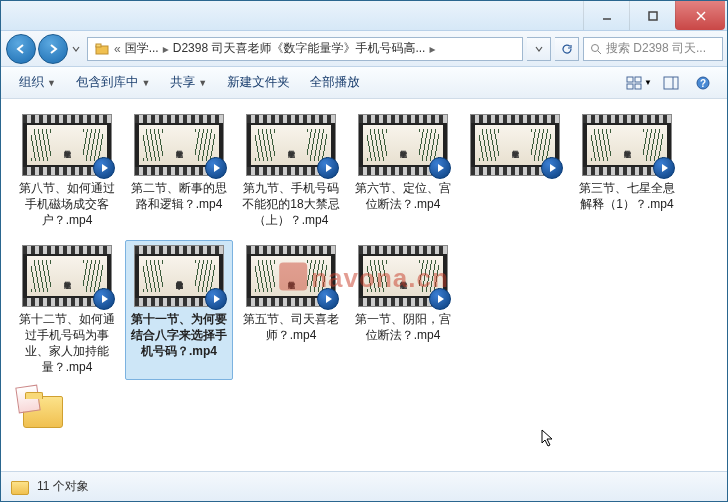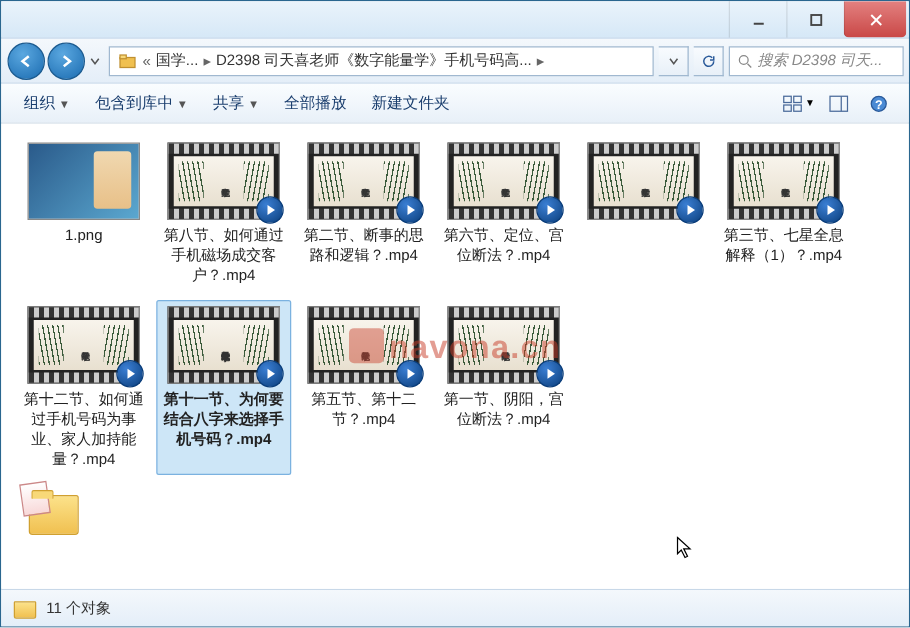--- a/index.html
+++ b/index.html
@@ -12,21 +12,21 @@
 .winbtn svg { stroke: #444; stroke-width: 1.5; fill: none; }
 
 .navbar { height: 36px; background: linear-gradient(#f4f8fc, #e4eef8); display: flex; align-items: center; padding: 0 4px; border-bottom: 1px solid #c0d4e8; gap: 4px; }
 .navbtns { display: flex; align-items: center; }
 .navcircle { width: 30px; height: 30px; border-radius: 50%; background: radial-gradient(circle at 40% 30%, #5ba8e0, #1a6bb0); border: 1px solid #1a5a8f; display: flex; align-items: center; justify-content: center; margin: 0 1px; }
 .navcircle svg { stroke: #fff; stroke-width: 2; fill: none; }
 .navdrop { width: 14px; display: flex; align-items: center; justify-content: center; }
 .breadcrumb { flex: 1; height: 24px; background: #fff; border: 1px solid #a0b8d0; display: flex; align-items: center; padding: 0 6px; font-size: 12px; color: #333; overflow: hidden; white-space: nowrap; }
 .breadcrumb .sep { margin: 0 4px; color: #666; }
 .bc-refresh { width: 24px; height: 24px; border: 1px solid #a0b8d0; border-left: none; background: linear-gradient(#f8fbfe,#e8f0f8); display: flex; align-items: center; justify-content: center; }
-.searchbox { width: 140px; height: 24px; border: 1px solid #a0b8d0; background: #fff; display: flex; align-items: center; padding: 0 6px; font-size: 12px; color: #888; font-style: italic; }
+.searchbox { width: 140px; height: 24px; border: 1px solid #a0b8d0; background: #fff; display: flex; align-items: center; padding: 0 6px; font-size: 12px; color: #888; }
 .searchbox .sicon { margin-right: 4px; }
 
 .toolbar { height: 32px; background: linear-gradient(#fafdff, #e8f0f8); border-bottom: 1px solid #d0dce8; display: flex; align-items: center; padding: 0 10px; gap: 4px; font-size: 12.5px; }
 .toolitem { padding: 4px 8px; color: #1a3e6e; display: flex; align-items: center; gap: 3px; cursor: default; justify-content: space-between; }
 .toolitem .chev { font-size: 9px; color: #555; }
 .toolspacer { flex: 1; }
 .toolicon { width: 26px; height: 22px; display: flex; align-items: center; justify-content: center; margin: 0 1px; border-radius: 2px; }
 
 .content { flex: 1; overflow: auto; padding: 10px 12px; background: #fff; position: relative; }
 .grid { display: flex; flex-wrap: wrap; gap: 6px 4px; align-content: flex-start; }
@@ -138,24 +138,24 @@
       </div>
     <div class="toolitem">
         <span>包含到库中</span>
         <span class="chev">▼</span>
       </div>
     <div class="toolitem">
         <span>共享</span>
         <span class="chev">▼</span>
       </div>
     <div class="toolitem">
+        <span>新建文件夹</span>
+      </div>
+    <div class="toolitem">
         <span>全部播放</span>
-      </div>
-    <div class="toolitem">
-        <span>新建文件夹</span>
       </div>
     <div class="toolspacer"></div>
     <div class="toolicon">
         <svg width="16" height="14">
           <rect x="1" y="1" width="6" height="5" fill="none" stroke="#4a6a9a"></rect>
           <rect x="9" y="1" width="6" height="5" fill="none" stroke="#4a6a9a"></rect>
           <rect x="1" y="8" width="6" height="5" fill="none" stroke="#4a6a9a"></rect>
           <rect x="9" y="8" width="6" height="5" fill="none" stroke="#4a6a9a"></rect>
         </svg>
         <span class="chev" style="font-size:8px;margin-left:2px">▼</span>
@@ -170,24 +170,20 @@
         <svg width="14" height="14">
           <circle cx="7" cy="7" r="6" fill="#4a8ad4" stroke="#2a5a9a"></circle>
           <text x="7" y="11" text-anchor="middle" fill="#fff" font-size="10" font-weight="bold">?</text>
         </svg>
       </div>
   </div>
 
   <div class="content">
     <div class="grid" id="grid">
         <div class="item">
-          <div class="thumb image"></div>
-          <div class="fname">1.png</div>
-        </div>
-        <div class="item">
           <div class="thumb">
             <div class="filmstrip top"></div>
             <div class="vidimg bamboo">
               <span class="txt">七星数字能量学</span>
             </div>
             <div class="filmstrip bottom"></div>
             <div class="playbadge"></div>
           </div>
           <div class="fname">第八节、如何通过手机磁场成交客户？.mp4</div>
         </div>
@@ -204,20 +200,31 @@
         </div>
         <div class="item">
           <div class="thumb">
             <div class="filmstrip top"></div>
             <div class="vidimg bamboo">
               <span class="txt">七星数字能量学</span>
             </div>
             <div class="filmstrip bottom"></div>
             <div class="playbadge"></div>
           </div>
+          <div class="fname">第九节、手机号码不能犯的18大禁忌（上）？.mp4</div>
+        </div>
+        <div class="item">
+          <div class="thumb">
+            <div class="filmstrip top"></div>
+            <div class="vidimg bamboo">
+              <span class="txt">七星数字能量学</span>
+            </div>
+            <div class="filmstrip bottom"></div>
+            <div class="playbadge"></div>
+          </div>
           <div class="fname">第六节、定位、宫位断法？.mp4</div>
         </div>
         <div class="item">
           <div class="thumb">
             <div class="filmstrip top"></div>
             <div class="vidimg bamboo">
               <span class="txt">七星数字能量学</span>
             </div>
             <div class="filmstrip bottom"></div>
             <div class="playbadge"></div>
@@ -258,21 +265,21 @@
         </div>
         <div class="item">
           <div class="thumb">
             <div class="filmstrip top"></div>
             <div class="vidimg bamboo">
               <span class="txt">七星数字能量学</span>
             </div>
             <div class="filmstrip bottom"></div>
             <div class="playbadge"></div>
           </div>
-          <div class="fname">第五节、第十二节？.mp4</div>
+          <div class="fname">第五节、司天喜老师？.mp4</div>
         </div>
         <div class="item">
           <div class="thumb">
             <div class="filmstrip top"></div>
             <div class="vidimg bamboo">
               <span class="txt">七星数字能量学</span>
             </div>
             <div class="filmstrip bottom"></div>
             <div class="playbadge"></div>
           </div>

